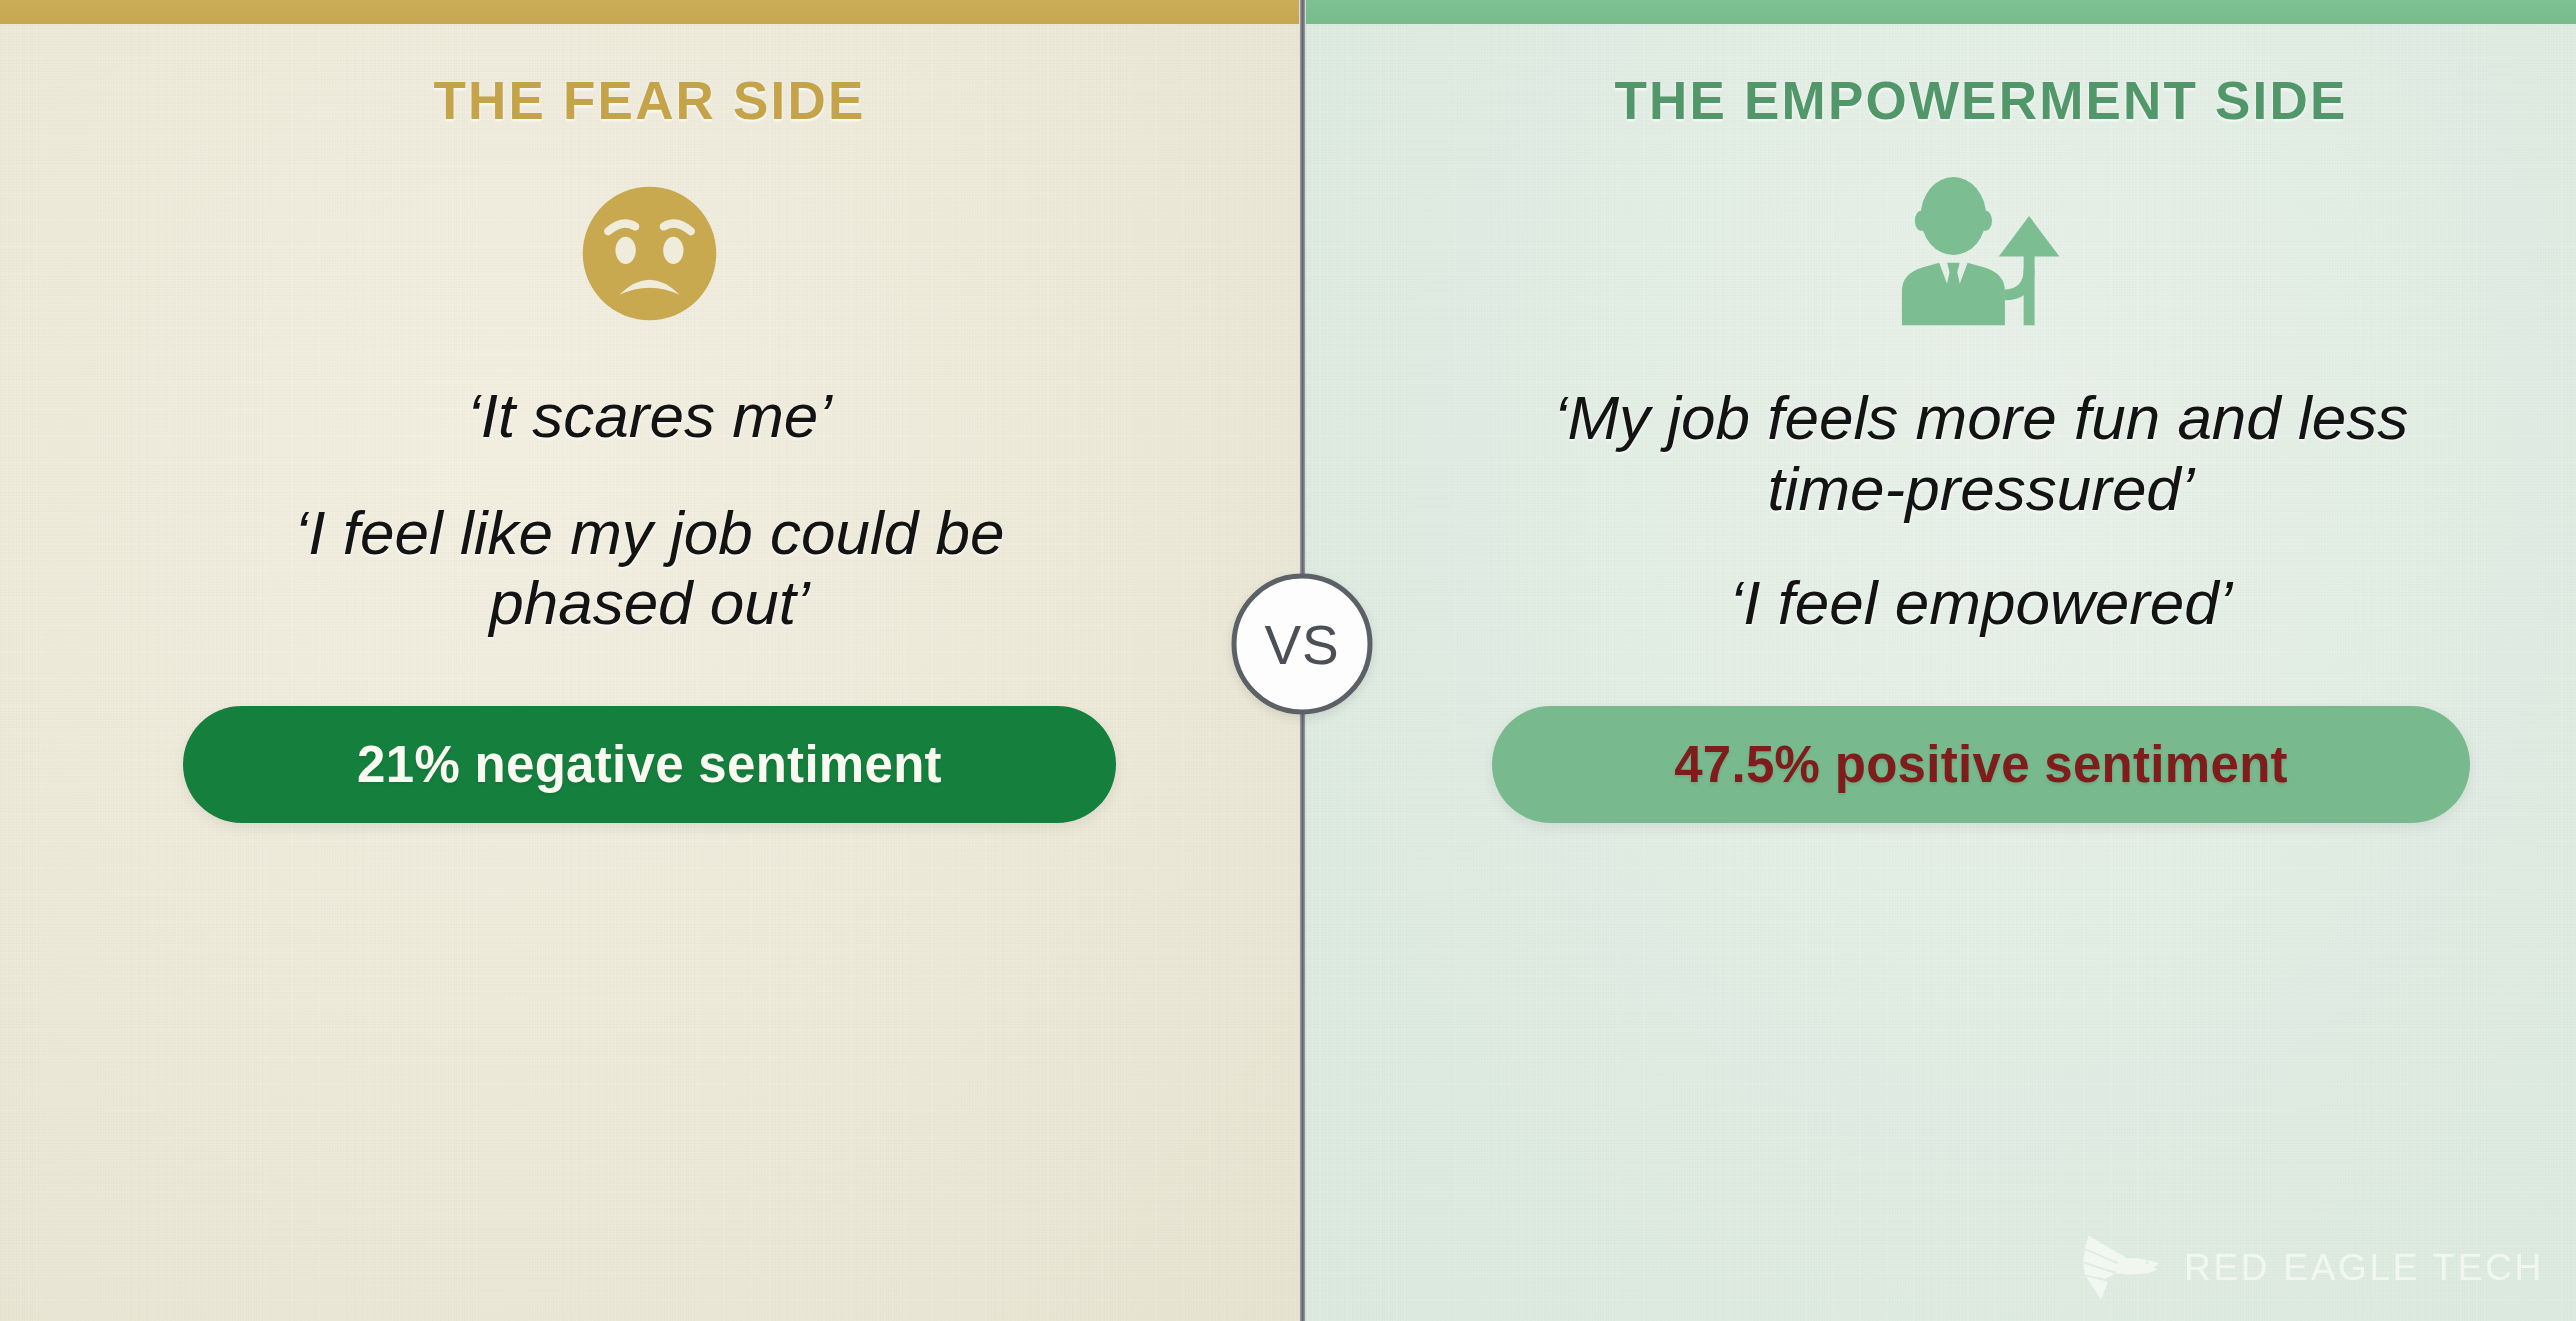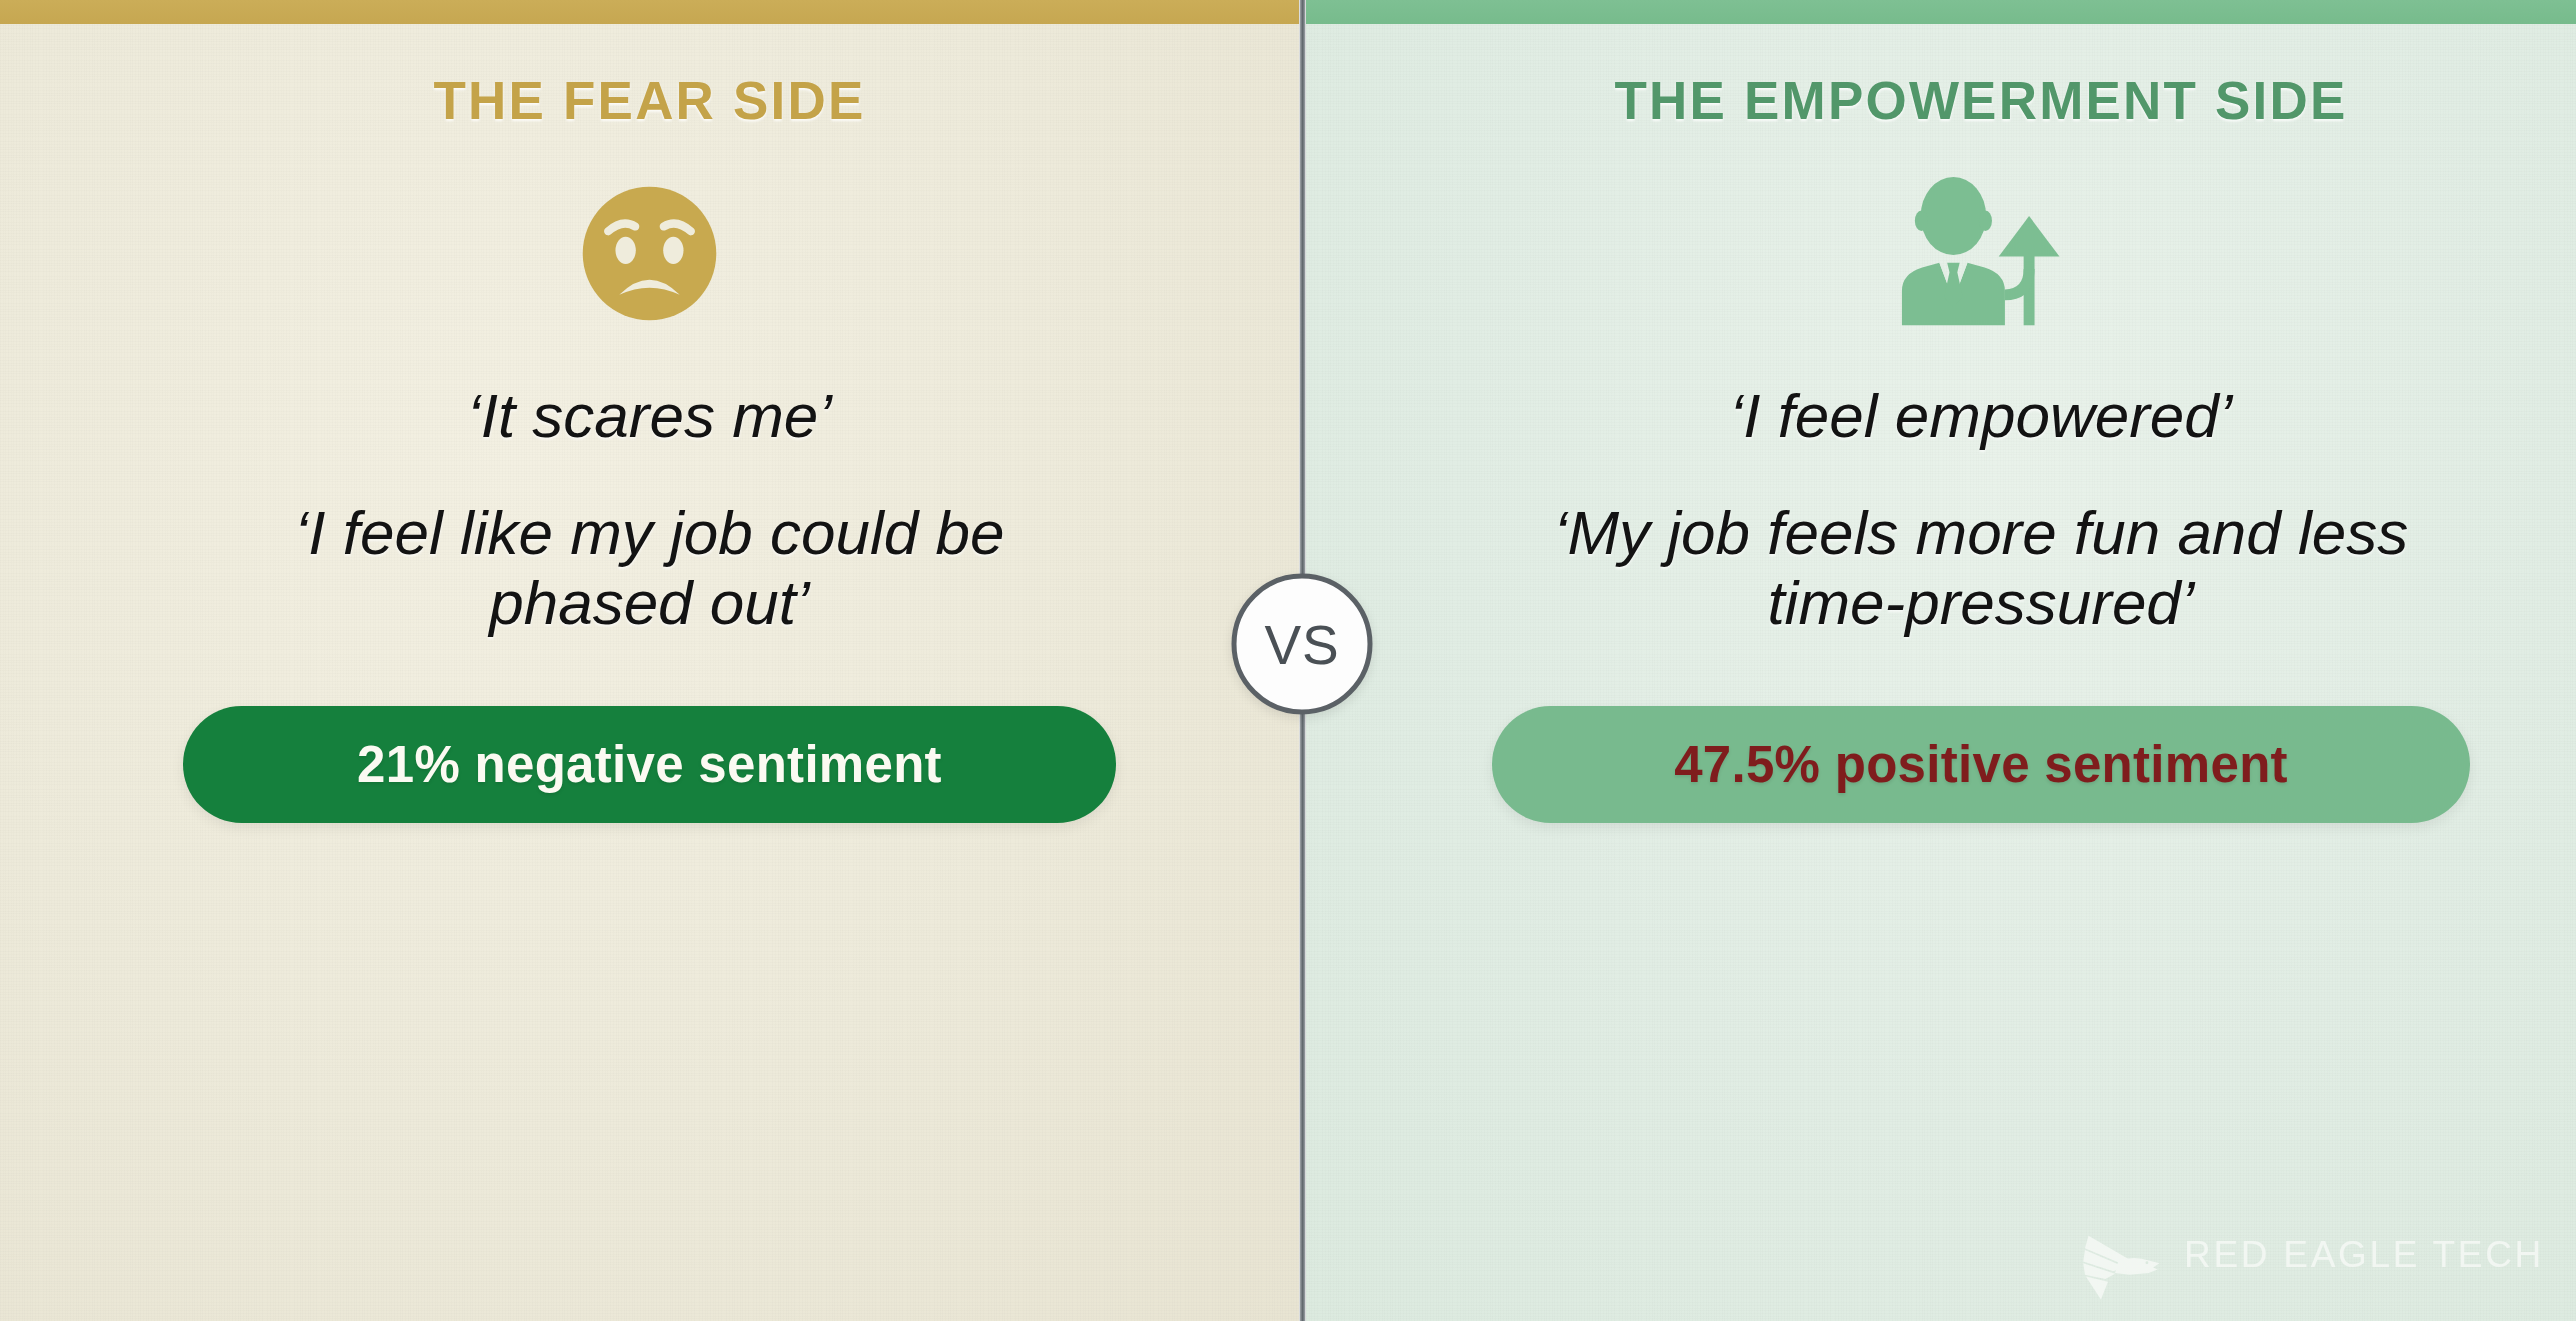--- a/index.html
+++ b/index.html
@@ -172,20 +172,21 @@
     color: #4A5055;
     letter-spacing: 0.9px;
   }
 
   
   .logo {
     position: absolute;
     right: 32px;
     bottom: 19.5px;
     display: flex;
+    align-items: center;
     gap: 5.3px;
     z-index: 8;
     opacity: 0.92;
   }
   .logo-mark { display: block; }
   .logo-text {
     font-size: 37px;
     font-weight: 400;
     letter-spacing: 2.7px;
     color: #F4F8F4;
@@ -252,23 +253,23 @@
           <path d="M36 56 L44 56 L42.5 62 L46 78 L40 84 L34 78 L37.5 62 Z"></path>
 
           <path d="M85 96 L85 46 L92 46 L92 96 Z"></path>
           <path d="M73 73 Q85 73 85 60 L92 60 Q92 80 73 80 Z"></path>
 
           <path d="M88.5 26 L108 52 L69 52 Z"></path>
         </g>
       </svg>
     </div>
 
+    <div class="quote quote-long">‘My job feels more fun and less time-pressured’</div>
+
     <div class="quote quote-short">‘I feel empowered’</div>
-
-    <div class="quote quote-long">‘My job feels more fun and less time-pressured’</div>
 
     <div class="pill pill-right">47.5% positive sentiment</div>
   </div>
 
   <div class="vs-badge">
     <span>VS</span>
   </div>
 
   <div class="logo">
     <svg class="logo-mark" width="96" height="69" viewBox="0 0 108 78">

